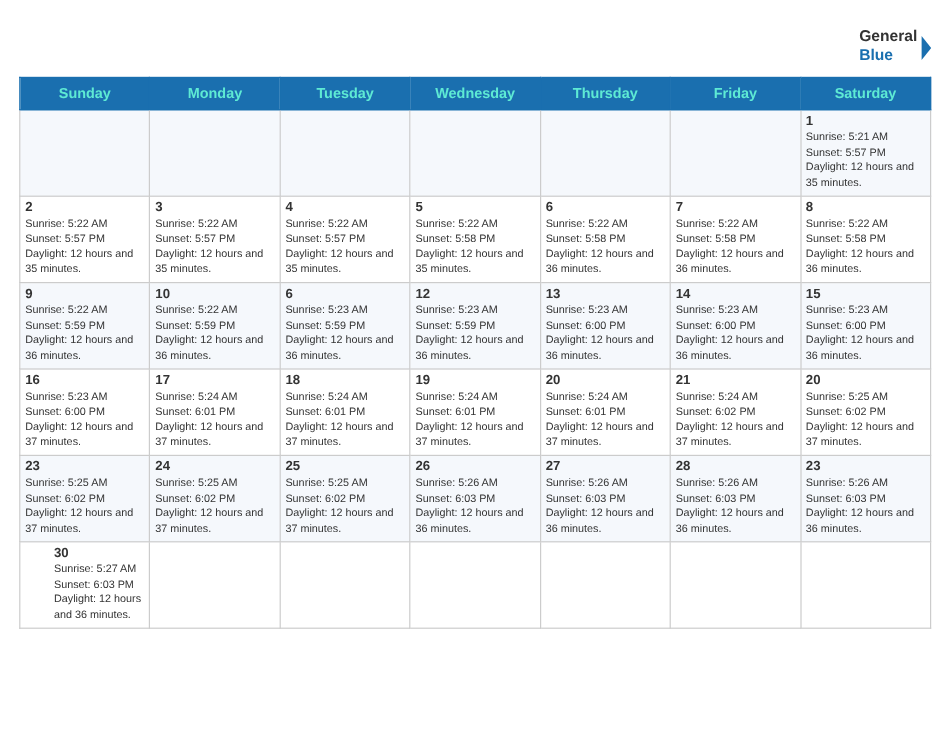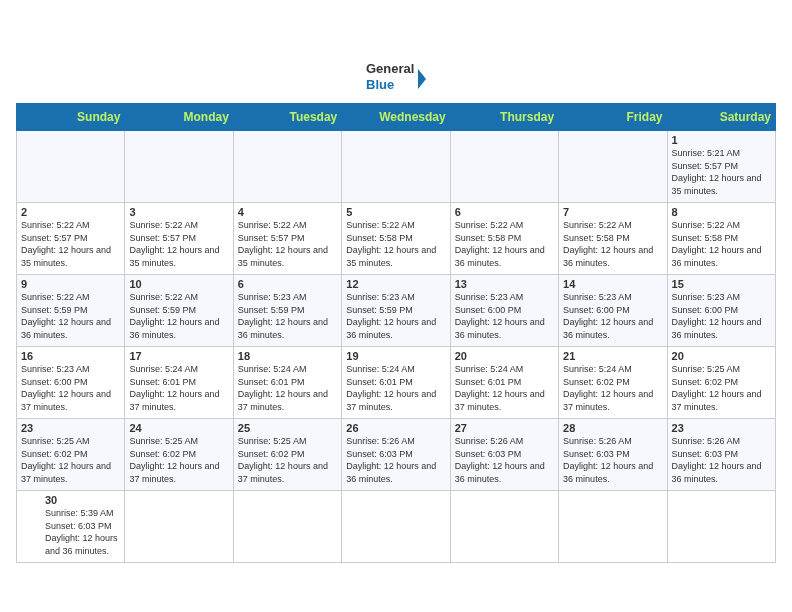--- a/index.html
+++ b/index.html
@@ -5,24 +5,23 @@
     * { margin: 0; padding: 0; box-sizing: border-box; }
     body {
       font-family: Arial, sans-serif;
       background: #fff;
       width: 792px;
       min-height: 612px;
       padding: 16px;
     }
     .header-area {
       display: flex;
-      justify-content: center;
+      justify-content: flex-end;
       align-items: flex-start;
       margin-bottom: 4px;
-      margin-top: 39px;
     }
     .logo {
       display: flex;
       align-items: center;
       gap: 4px;
     }
     .title-block {
       text-align: right;
     }
     .cal-title {
@@ -34,25 +33,25 @@
       font-size: 14px;
       color: #555;
     }
     table {
       width: 100%;
       border-collapse: collapse;
       table-layout: fixed;
     }
     thead th {
       background: #1a6faf;
-      color: #bef264;
+      color: #5eead4;
       font-size: 12px;
       font-weight: bold;
       padding: 6px 4px;
-      text-align: right;
+      text-align: center;
       border: 1px solid #1a6faf;
     }
     tbody td {
       border: 1px solid #ccc;
       vertical-align: top;
       padding: 3px 4px;
       font-size: 9.5px;
       color: #333;
       height: 72px;
     }
@@ -300,21 +299,21 @@
         <td>
           <span class="day-num">23</span>
           <div class="day-info">Sunrise: 5:26 AM
 Sunset: 6:03 PM
 Daylight: 12 hours and 36 minutes.</div>
         </td>
       </tr>
       <tr class="row-week6">
         <td>
           <span class="day-num">30</span>
-          <div class="day-info">Sunrise: 5:39 AM
+          <div class="day-info">Sunrise: 5:27 AM
 Sunset: 6:03 PM
 Daylight: 12 hours and 36 minutes.</div>
         </td>
         <td class="empty"></td>
         <td class="empty"></td>
         <td class="empty"></td>
         <td class="empty"></td>
         <td class="empty"></td>
         <td class="empty"></td>
       </tr>

